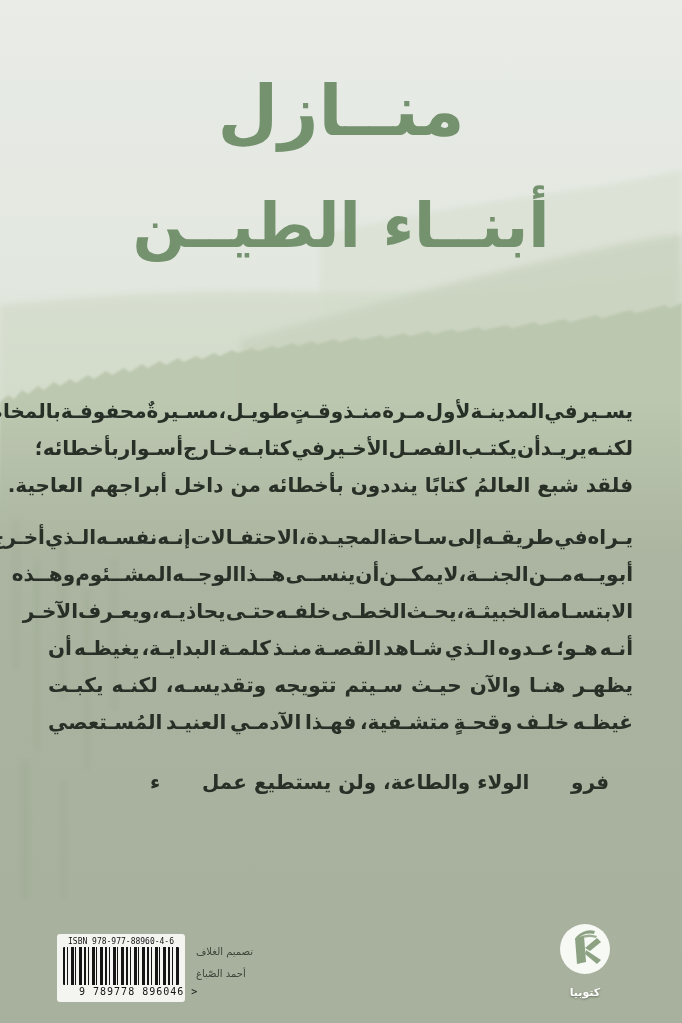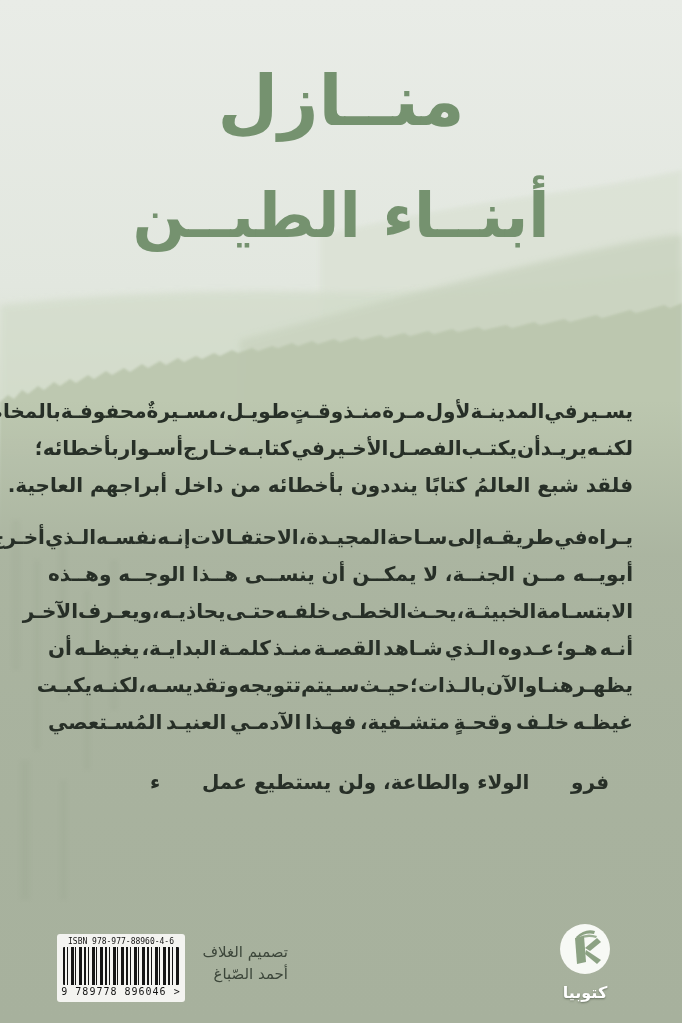--- a/index.html
+++ b/index.html
@@ -5,21 +5,21 @@
   html,body{margin:0;padding:0;background:#555;}
   .cover{
     position:relative;width:682px;height:1023px;overflow:hidden;
     font-family:"DejaVu Sans",sans-serif;
     background:#aab4a0;
   }
   .bg{position:absolute;inset:0;width:682px;height:1023px;display:block;}
 
   
   .title{
-    position:absolute;top:42px;left:0;right:0;
+    position:absolute;top:52px;left:0;right:0;
     text-align:center;color:#75926f;font-weight:bold;
     letter-spacing:0;
   }
   .title .t1{font-size:70px;line-height:118px;}
   .title .t2{font-size:62px;line-height:112px;}
 
   
   .blurb{
     position:absolute;top:393px;right:49px;left:48px;
     direction:rtl;color:#272f27;font-weight:bold;font-size:20px;
@@ -49,39 +49,39 @@
     height:38px;margin:1px 2px 0 2px;border-radius:1px;
     background:repeating-linear-gradient(to right,
       #151515 0 2px,#f4f4f1 2px 4px,
       #151515 4px 5px,#f4f4f1 5px 8px,
       #151515 8px 11px,#f4f4f1 11px 12px,
       #151515 12px 13px,#f4f4f1 13px 16px,
       #151515 16px 19px,#f4f4f1 19px 21px);
   }
   .barcode .digits{
     font-family:"DejaVu Sans Mono",monospace;font-size:10px;line-height:13px;
-    letter-spacing:1px;color:#141414;text-align:center;white-space:nowrap;
+    letter-spacing:1px;color:#141414;text-align:center;white-space:nowrap;margin-left:18px;
   }
 
   
   .credits{
     position:absolute;left:196px;top:941px;width:92px;
-    direction:rtl;text-align:right;color:#3c463a;
-    font-size:15px;line-height:22px;font-weight:normal;
+    direction:rtl;text-align:left;color:#3c463a;
+    font-size:10px;line-height:22px;font-weight:normal;
   }
 
   
   .publisher{position:absolute;left:558px;top:924px;width:54px;text-align:center;}
   .logo-circle{
     width:50px;height:50px;border-radius:50%;
     background:rgba(250,251,248,.97);margin:0 auto;position:relative;
   }
   .logo-circle svg{position:absolute;inset:0;}
   .logo-name{
-    margin-top:13px;color:#ffffff;font-size:16px;font-weight:bold;line-height:12px;
+    margin-top:13px;color:#ffffff;font-size:11px;font-weight:bold;line-height:12px;
     text-shadow:0 1px 2px rgba(50,60,45,.55);
   }
 </style>
 </head>
 <body>
 
 <div class="cover">
 
   <svg class="bg" viewBox="0 0 682 1023" preserveAspectRatio="none" aria-hidden="true">
     <defs>
@@ -179,20 +179,21 @@
         <div class="line just">
           <span>أبويــه</span>
           <span>مــن</span>
           <span>الجنــة،</span>
           <span>لا</span>
           <span>يمكــن</span>
           <span>أن</span>
           <span>ينســى</span>
           <span>هــذا</span>
           <span>الوجــه</span>
+          <span>المشــئوم</span>
           <span>وهــذه</span>
         </div>
         <div class="line just">
           <span>الابتسـامة</span>
           <span>الخبيثـة،</span>
           <span>يحـث</span>
           <span>الخطـى</span>
           <span>خلفـه</span>
           <span>حتـى</span>
           <span>يحاذيـه،</span>
@@ -209,21 +210,20 @@
           <span>منـذ</span>
           <span>كلمـة</span>
           <span>البدايـة،</span>
           <span>يغيظـه</span>
           <span>أن</span>
         </div>
         <div class="line just">
           <span>يظهـر</span>
           <span>هنـا</span>
           <span>والآن</span>
-          <span>بالـذات؛</span>
           <span>حيـث</span>
           <span>سـيتم</span>
           <span>تتويجه</span>
           <span>وتقديسـه،</span>
           <span>لكنـه</span>
           <span>يكبـت</span>
         </div>
         <div class="line just">
           <span>غيظـه</span>
           <span>خلـف</span>

